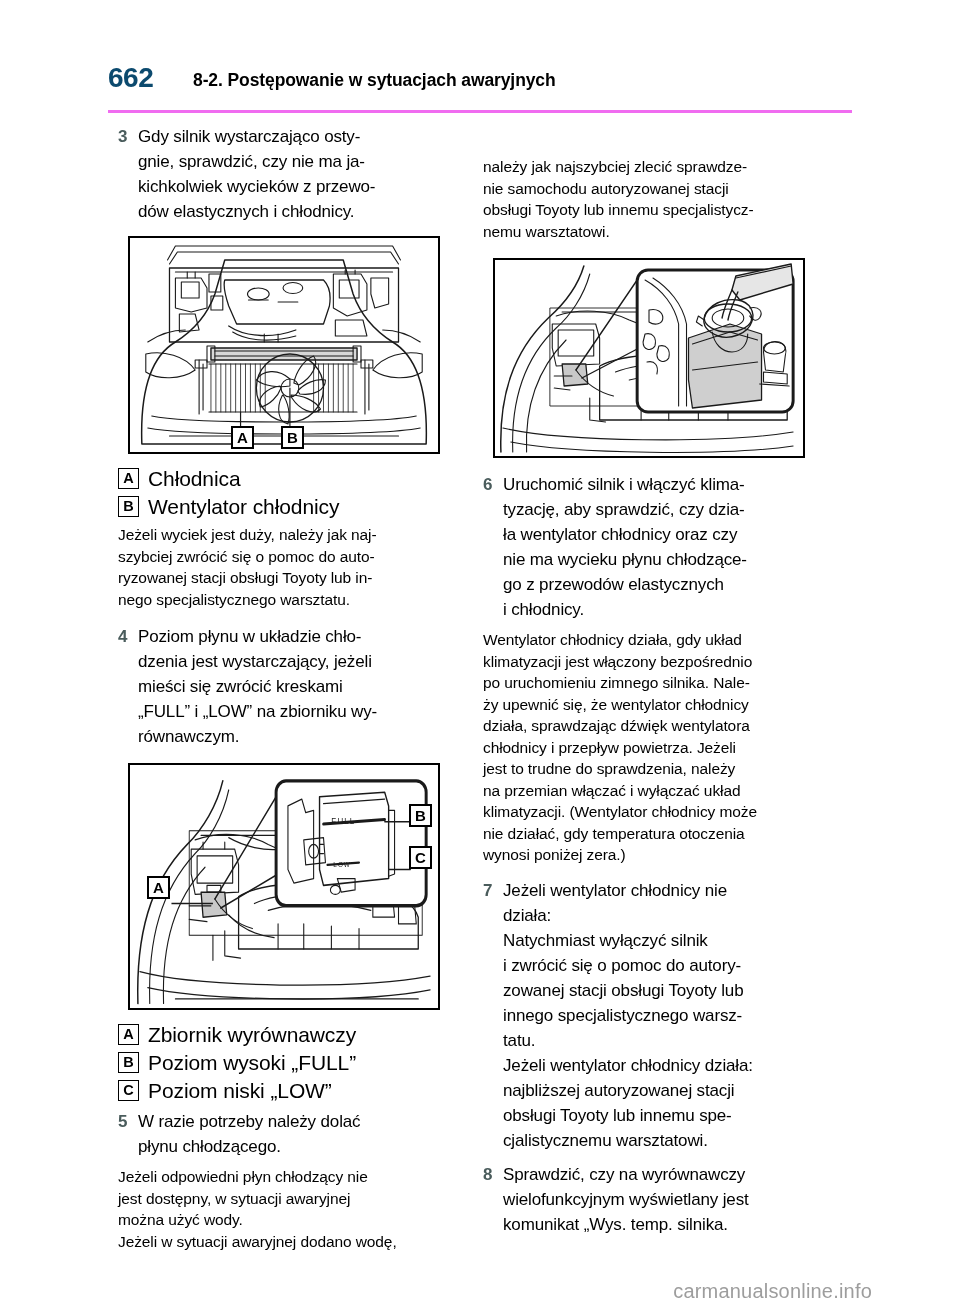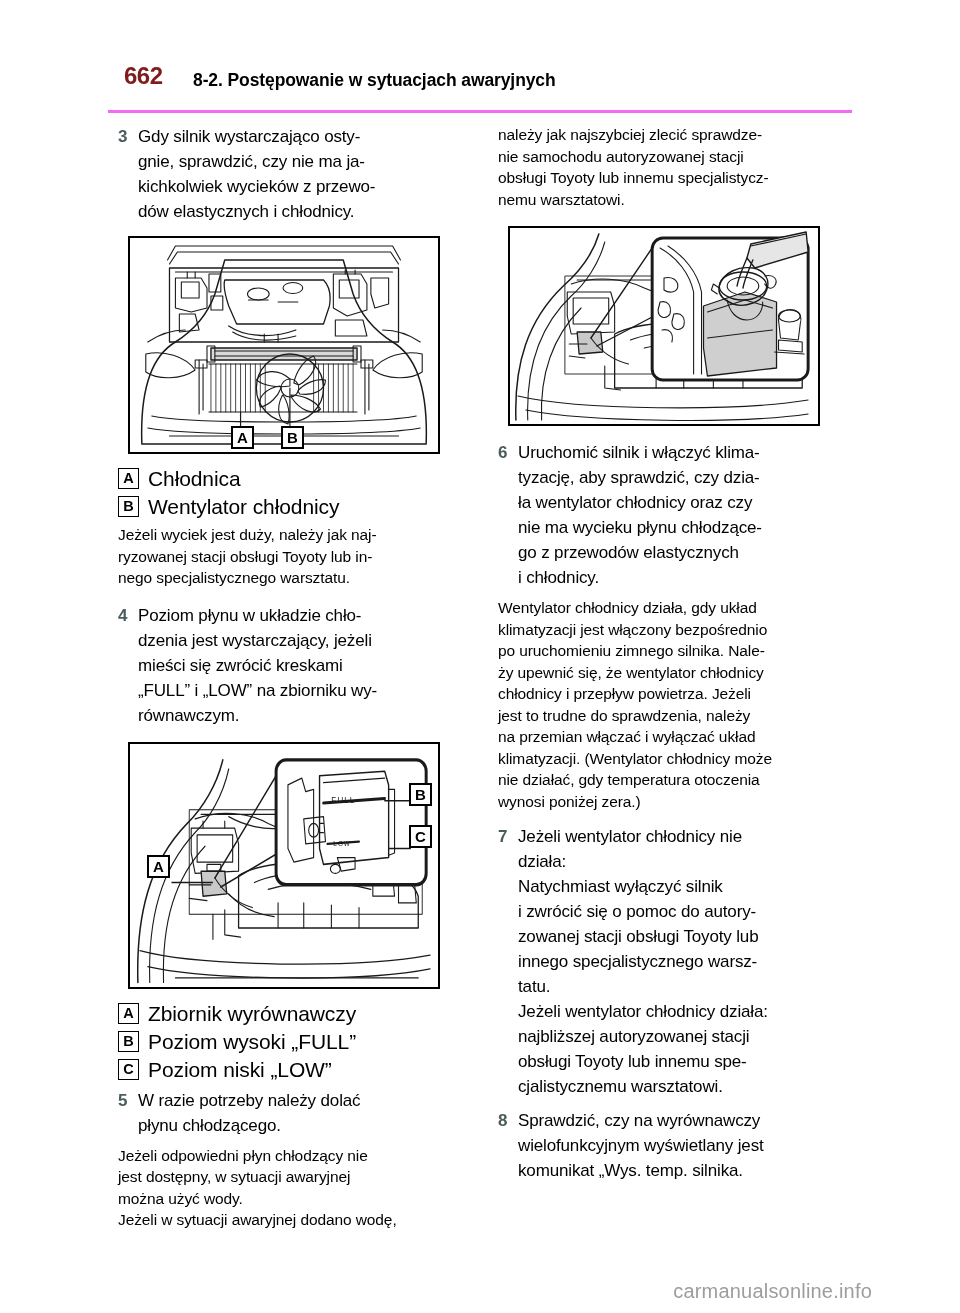--- a/index.html
+++ b/index.html
@@ -6,38 +6,38 @@
   body{
     width:960px;height:1313px;
     background:#ffffff;
     font-family:"Liberation Sans", sans-serif;
     color:#000;
     position:relative;
     overflow:hidden;
   }
   .page{position:absolute;inset:0;}
   .page-number{
-    position:absolute;left:124px;top:62px;
-    font-size:24px;font-weight:bold;letter-spacing:-0.5px;
-    color:#7f1d1d;
+    position:absolute;left:108px;top:62px;
+    font-size:28px;font-weight:bold;letter-spacing:-0.5px;
+    color:#0c4a6e;
   }
   .section-title{
     position:absolute;left:193px;top:70px;
     font-size:17.5px;font-weight:bold;color:#000;
     letter-spacing:-0.1px;
   }
   .header-rule{
     position:absolute;left:108px;right:108px;top:110px;
     height:3px;background:#f06cf0;
   }
 
   
   .col{position:absolute;top:124px;width:322px;}
   .col-left{left:118px;}
-  .col-right{left:498px;}
+  .col-right{left:483px;margin-top:32px;}
 
   
   .step{
     display:flex;
     margin:0 0 2px 0;
   }
   .step-num{
     flex:0 0 auto;
     width:20px;
     font-size:17px;font-weight:bold;
@@ -220,20 +220,21 @@
         <div class="keylabel">Chłodnica</div>
       </div>
       <div class="keyrow">
         <div class="keybox">B</div>
         <div class="keylabel">Wentylator chłodnicy</div>
       </div>
     </div>
 
     <div class="para tight">
       <span class="ln">Jeżeli wyciek jest duży, należy jak naj-</span>
+      <span class="ln">szybciej zwrócić się o pomoc do auto-</span>
       <span class="ln">ryzowanej stacji obsługi Toyoty lub in-</span>
       <span class="ln">nego specjalistycznego warsztatu.</span>
     </div>
 
     <div class="step" style="margin-top:14px;">
       <div class="step-num">4</div>
       <div class="step-body">
         <span class="ln">Poziom płynu w układzie chło-</span>
         <span class="ln">dzenia jest wystarczający, jeżeli</span>
         <span class="ln">mieści się zwrócić kreskami</span>
@@ -436,20 +437,21 @@
         <span class="ln">go z przewodów elastycznych</span>
         <span class="ln">i chłodnicy.</span>
       </div>
     </div>
 
     <div class="para">
       <span class="ln">Wentylator chłodnicy działa, gdy układ</span>
       <span class="ln">klimatyzacji jest włączony bezpośrednio</span>
       <span class="ln">po uruchomieniu zimnego silnika. Nale-</span>
       <span class="ln">ży upewnić się, że wentylator chłodnicy</span>
+      <span class="ln">działa, sprawdzając dźwięk wentylatora</span>
       <span class="ln">chłodnicy i przepływ powietrza. Jeżeli</span>
       <span class="ln">jest to trudne do sprawdzenia, należy</span>
       <span class="ln">na przemian włączać i wyłączać układ</span>
       <span class="ln">klimatyzacji. (Wentylator chłodnicy może</span>
       <span class="ln">nie działać, gdy temperatura otoczenia</span>
       <span class="ln">wynosi poniżej zera.)</span>
     </div>
 
     <div class="step" style="margin-top:12px;">
       <div class="step-num">7</div>

